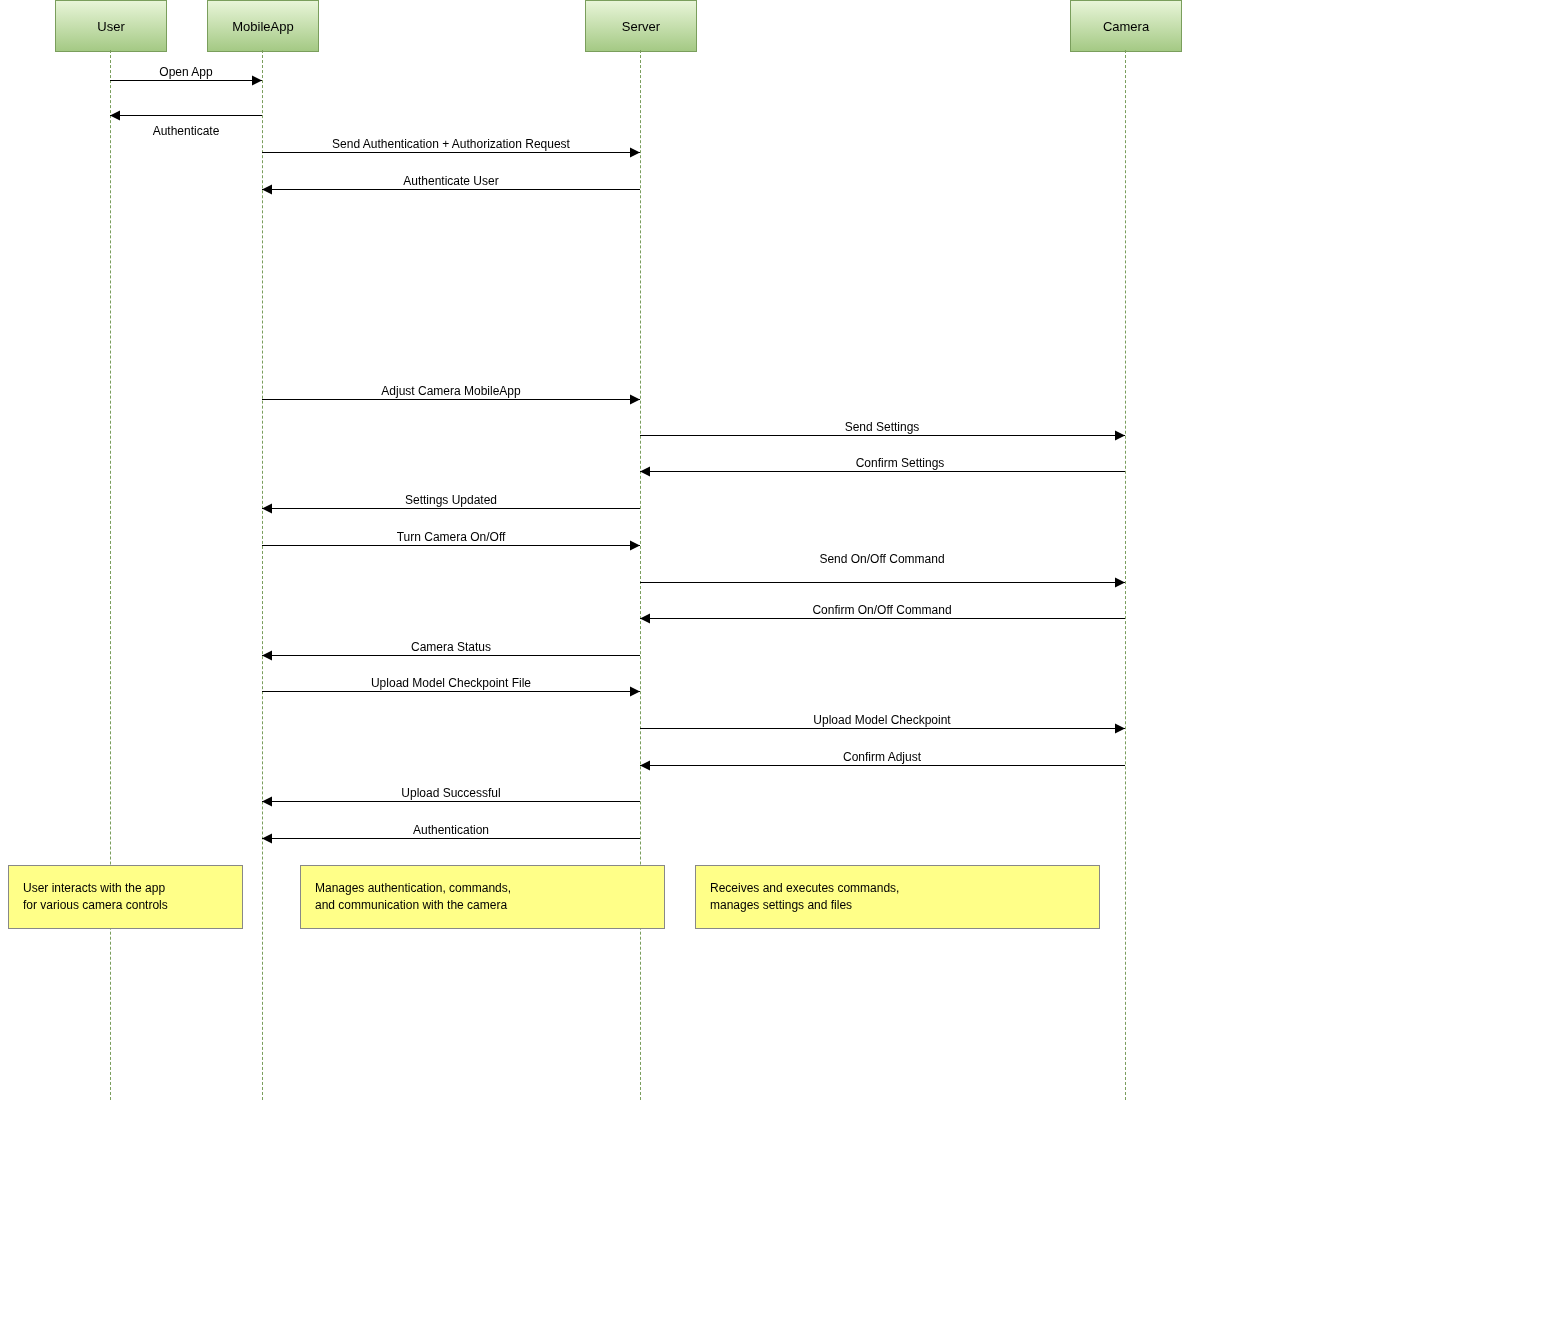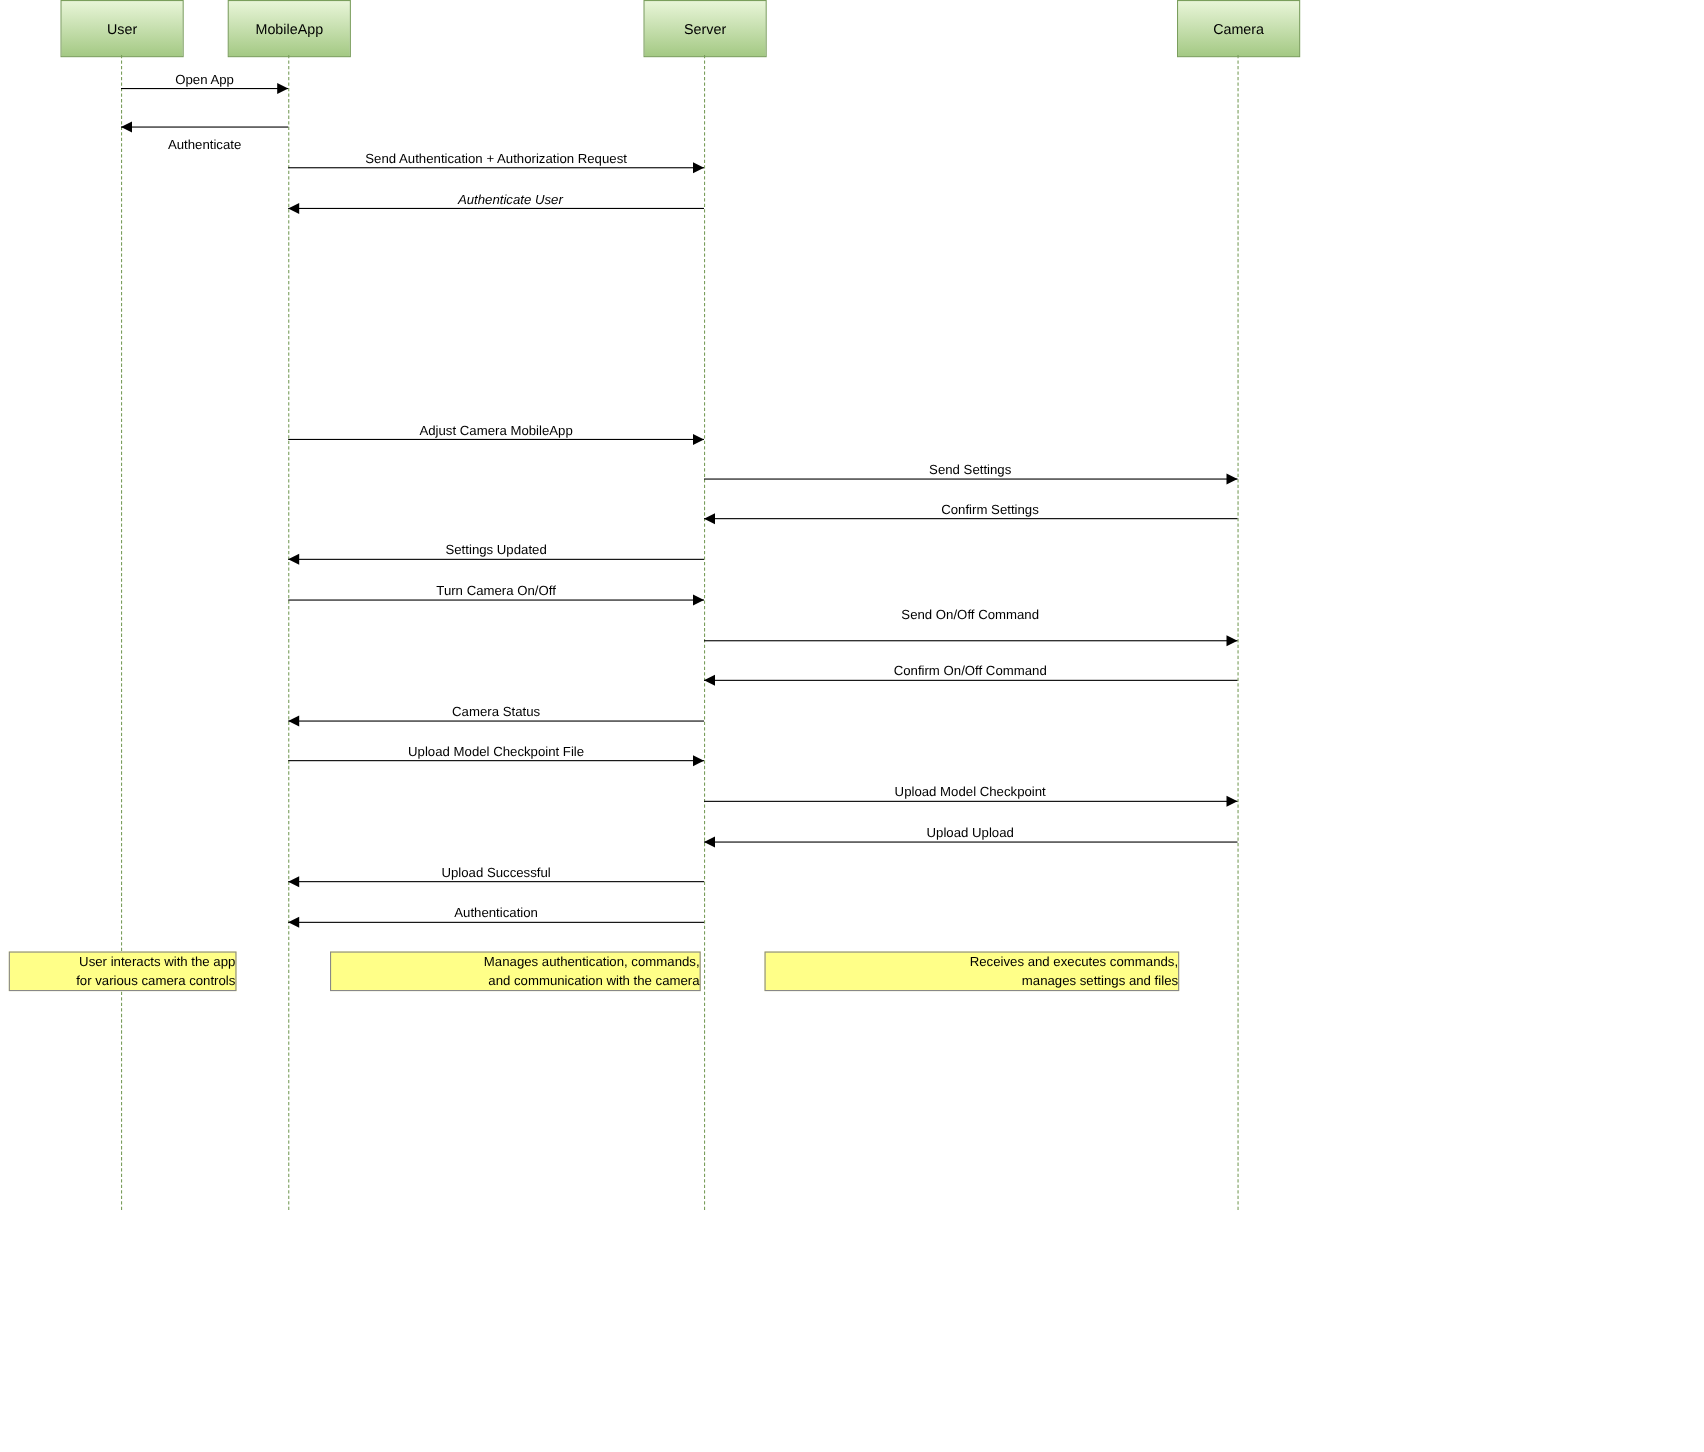--- a/index.html
+++ b/index.html
@@ -57,22 +57,22 @@
     border-top: 5px solid transparent;
     border-bottom: 5px solid transparent;
     border-right: 10px solid #000;
     transform: translateY(-4.5px);
   }
   .note {
     position: absolute;
     background: #ffff88;
     border: 1px solid #888;
     font-size: 12px;
-    padding: 0;
-    text-align: right;
+    padding: 14px;
+    text-align: left;
     line-height: 1.4;
   }
 </style>
 </head>
 <body>
 
 <div class="participant" style="left:55px; top:0;">
   <span>User</span>
 </div>
 <div class="participant" style="left:207px; top:0;">
@@ -95,21 +95,21 @@
 <div class="arrow-right" style="left:252px; top:80px;"></div>
 
 <div class="message-label" style="left:186px; top:100px;margin-top:24px;">Authenticate</div>
 <div class="message-line" style="left:110px; top:115px; width:152px;"></div>
 <div class="arrow-left" style="left:110px; top:115px;"></div>
 
 <div class="message-label" style="left:451px; top:137px;">Send Authentication + Authorization Request</div>
 <div class="message-line" style="left:262px; top:152px; width:378px;"></div>
 <div class="arrow-right" style="left:630px; top:152px;"></div>
 
-<div class="message-label" style="left:464px; top:174px;font-style:italic;">Authenticate User</div>
+<div class="message-label" style="left:451px; top:174px;">Authenticate User</div>
 <div class="message-line" style="left:262px; top:189px; width:378px;"></div>
 <div class="arrow-left" style="left:262px; top:189px;"></div>
 
 <div class="message-label" style="left:451px; top:384px;">Adjust Camera MobileApp</div>
 <div class="message-line" style="left:262px; top:399px; width:378px;"></div>
 <div class="arrow-right" style="left:630px; top:399px;"></div>
 
 <div class="message-label" style="left:882px; top:420px;text-align:center;">Send Settings</div>
 <div class="message-line" style="left:640px; top:435px; width:485px;"></div>
 <div class="arrow-right" style="left:1115px; top:435px;"></div>
@@ -139,21 +139,21 @@
 <div class="arrow-left" style="left:262px; top:655px;"></div>
 
 <div class="message-label" style="left:451px; top:676px;">Upload Model Checkpoint File</div>
 <div class="message-line" style="left:262px; top:691px; width:378px;"></div>
 <div class="arrow-right" style="left:630px; top:691px;"></div>
 
 <div class="message-label" style="left:882px; top:713px;">Upload Model Checkpoint</div>
 <div class="message-line" style="left:640px; top:728px; width:485px;"></div>
 <div class="arrow-right" style="left:1115px; top:728px;"></div>
 
-<div class="message-label" style="left:882px; top:750px;">Upload Upload</div>
+<div class="message-label" style="left:882px; top:750px;">Confirm Adjust</div>
 <div class="message-line" style="left:640px; top:765px; width:485px;"></div>
 <div class="arrow-left" style="left:640px; top:765px;"></div>
 
 <div class="message-label" style="left:451px; top:786px;">Upload Successful</div>
 <div class="message-line" style="left:262px; top:801px; width:378px;"></div>
 <div class="arrow-left" style="left:262px; top:801px;"></div>
 
 <div class="message-label" style="left:451px; top:823px;">Authentication</div>
 <div class="message-line" style="left:262px; top:838px; width:378px;"></div>
 <div class="arrow-left" style="left:262px; top:838px;"></div>

